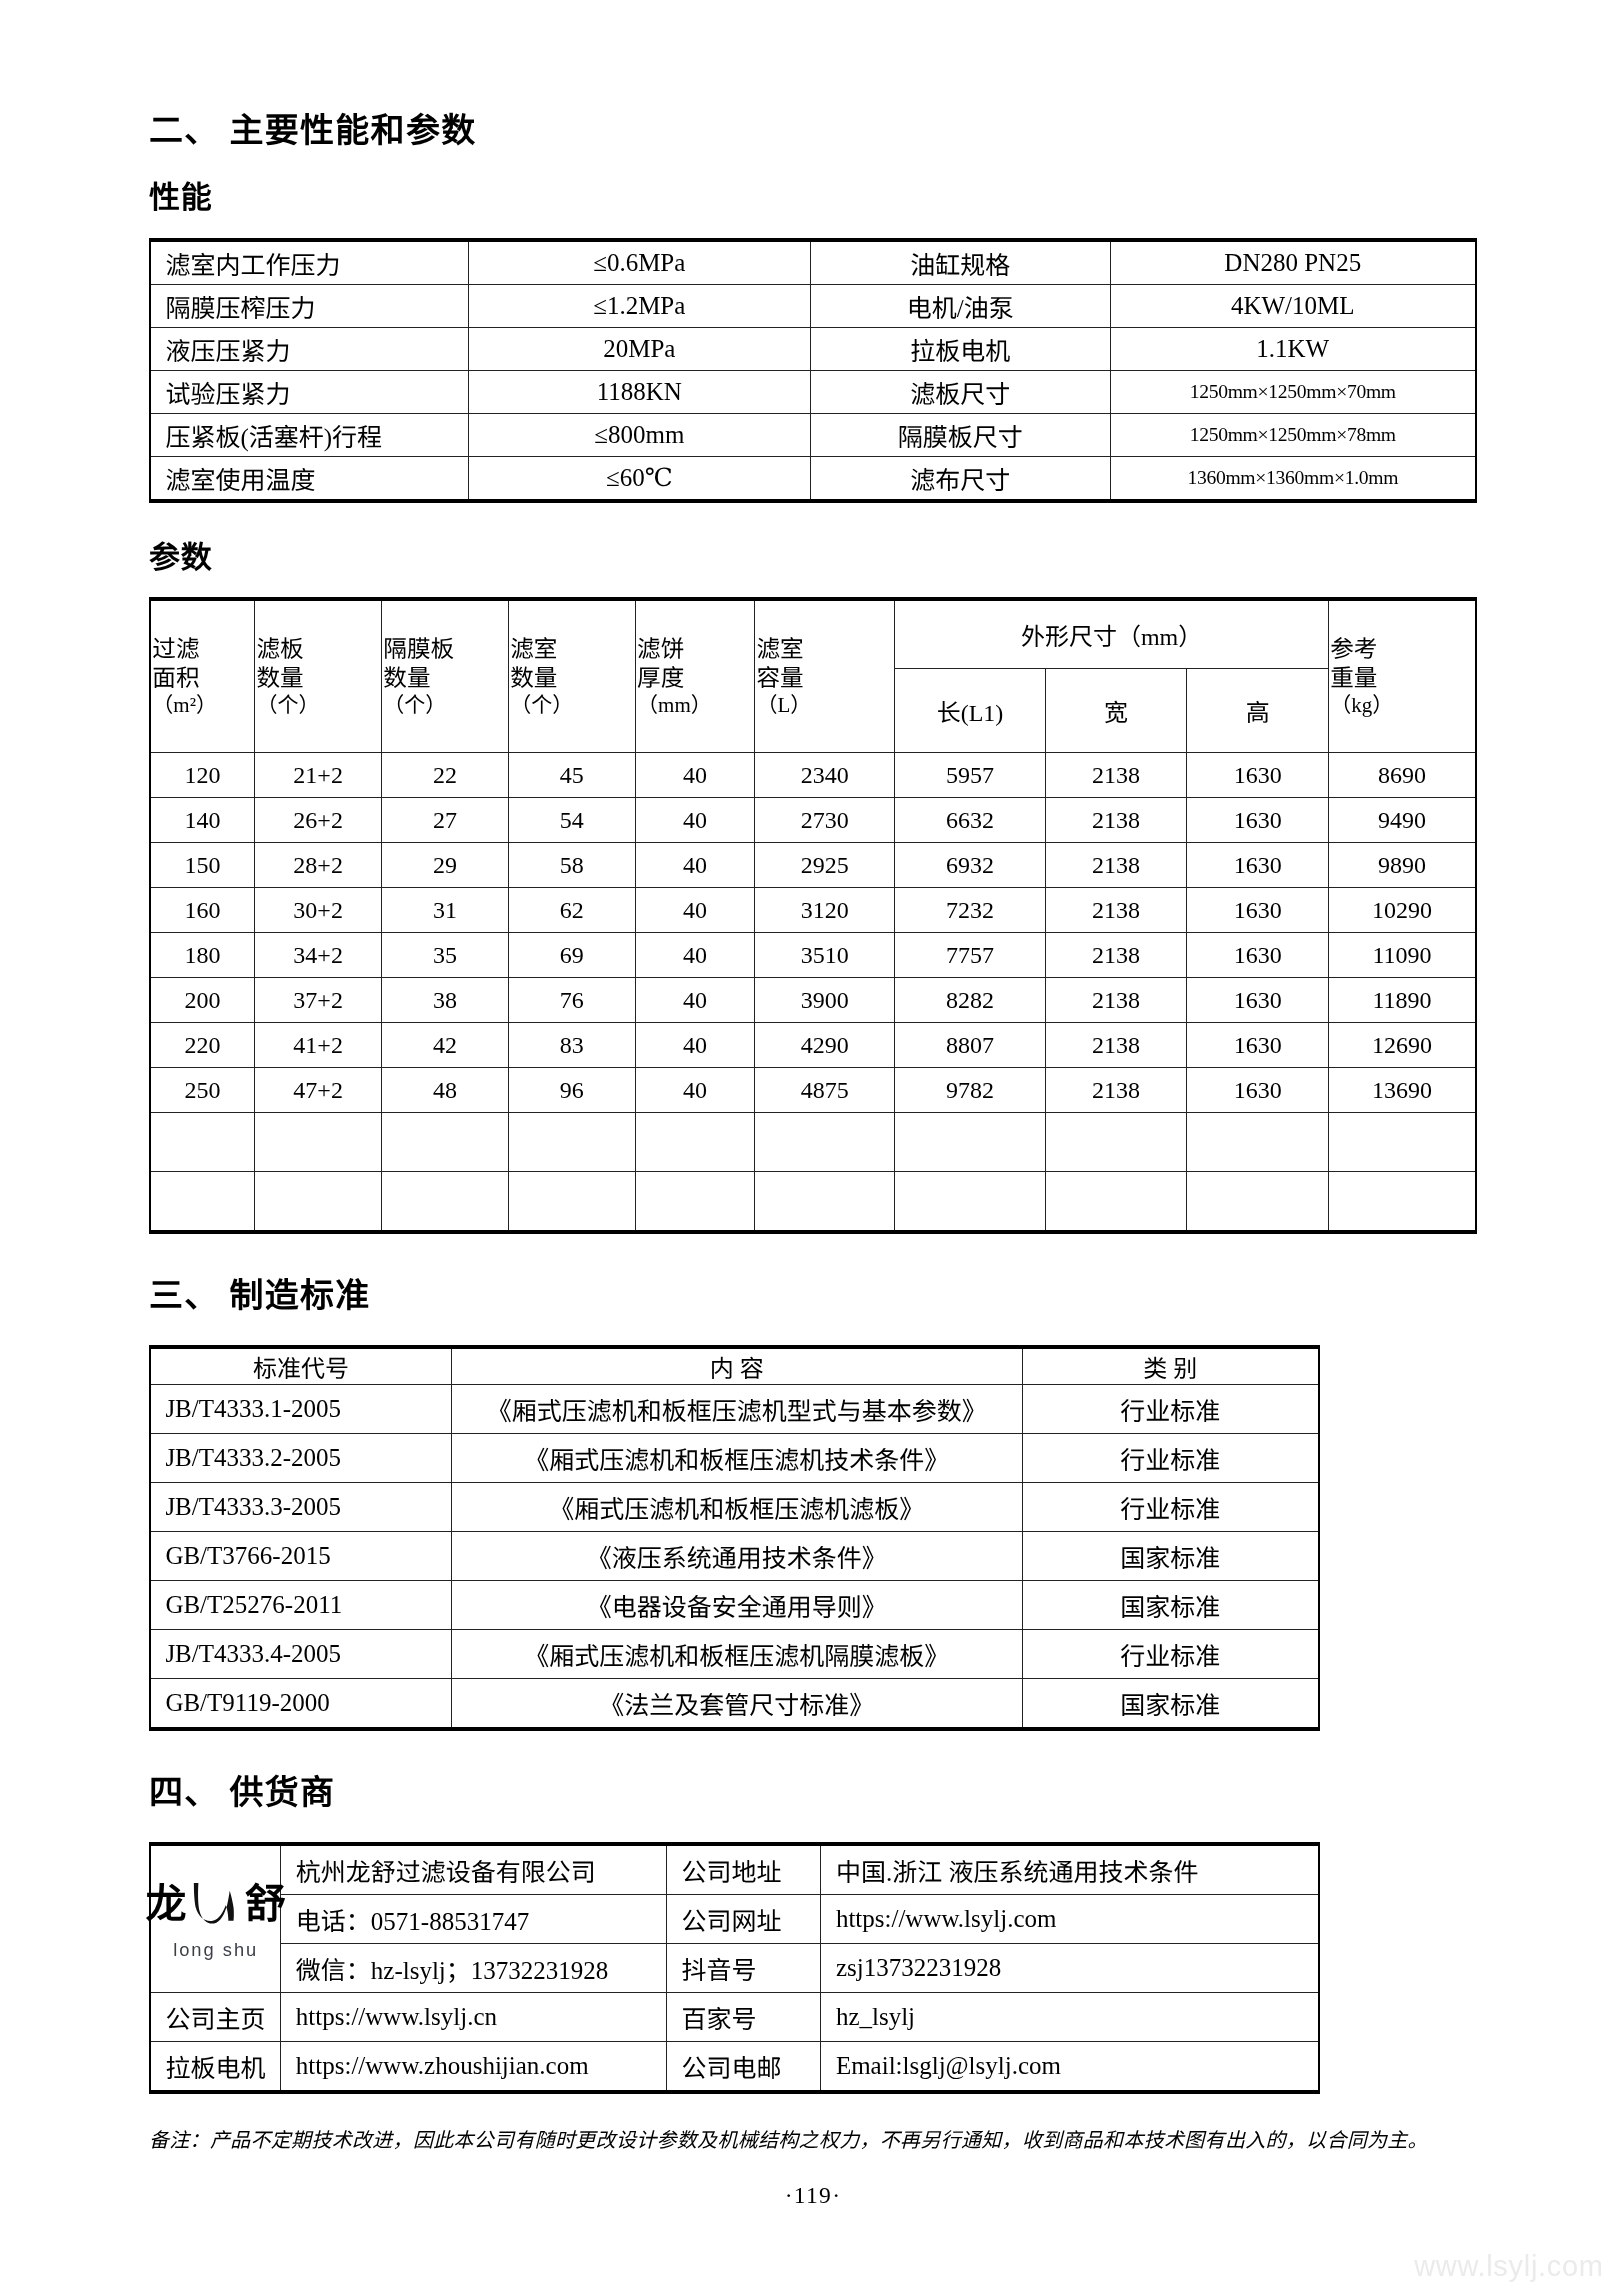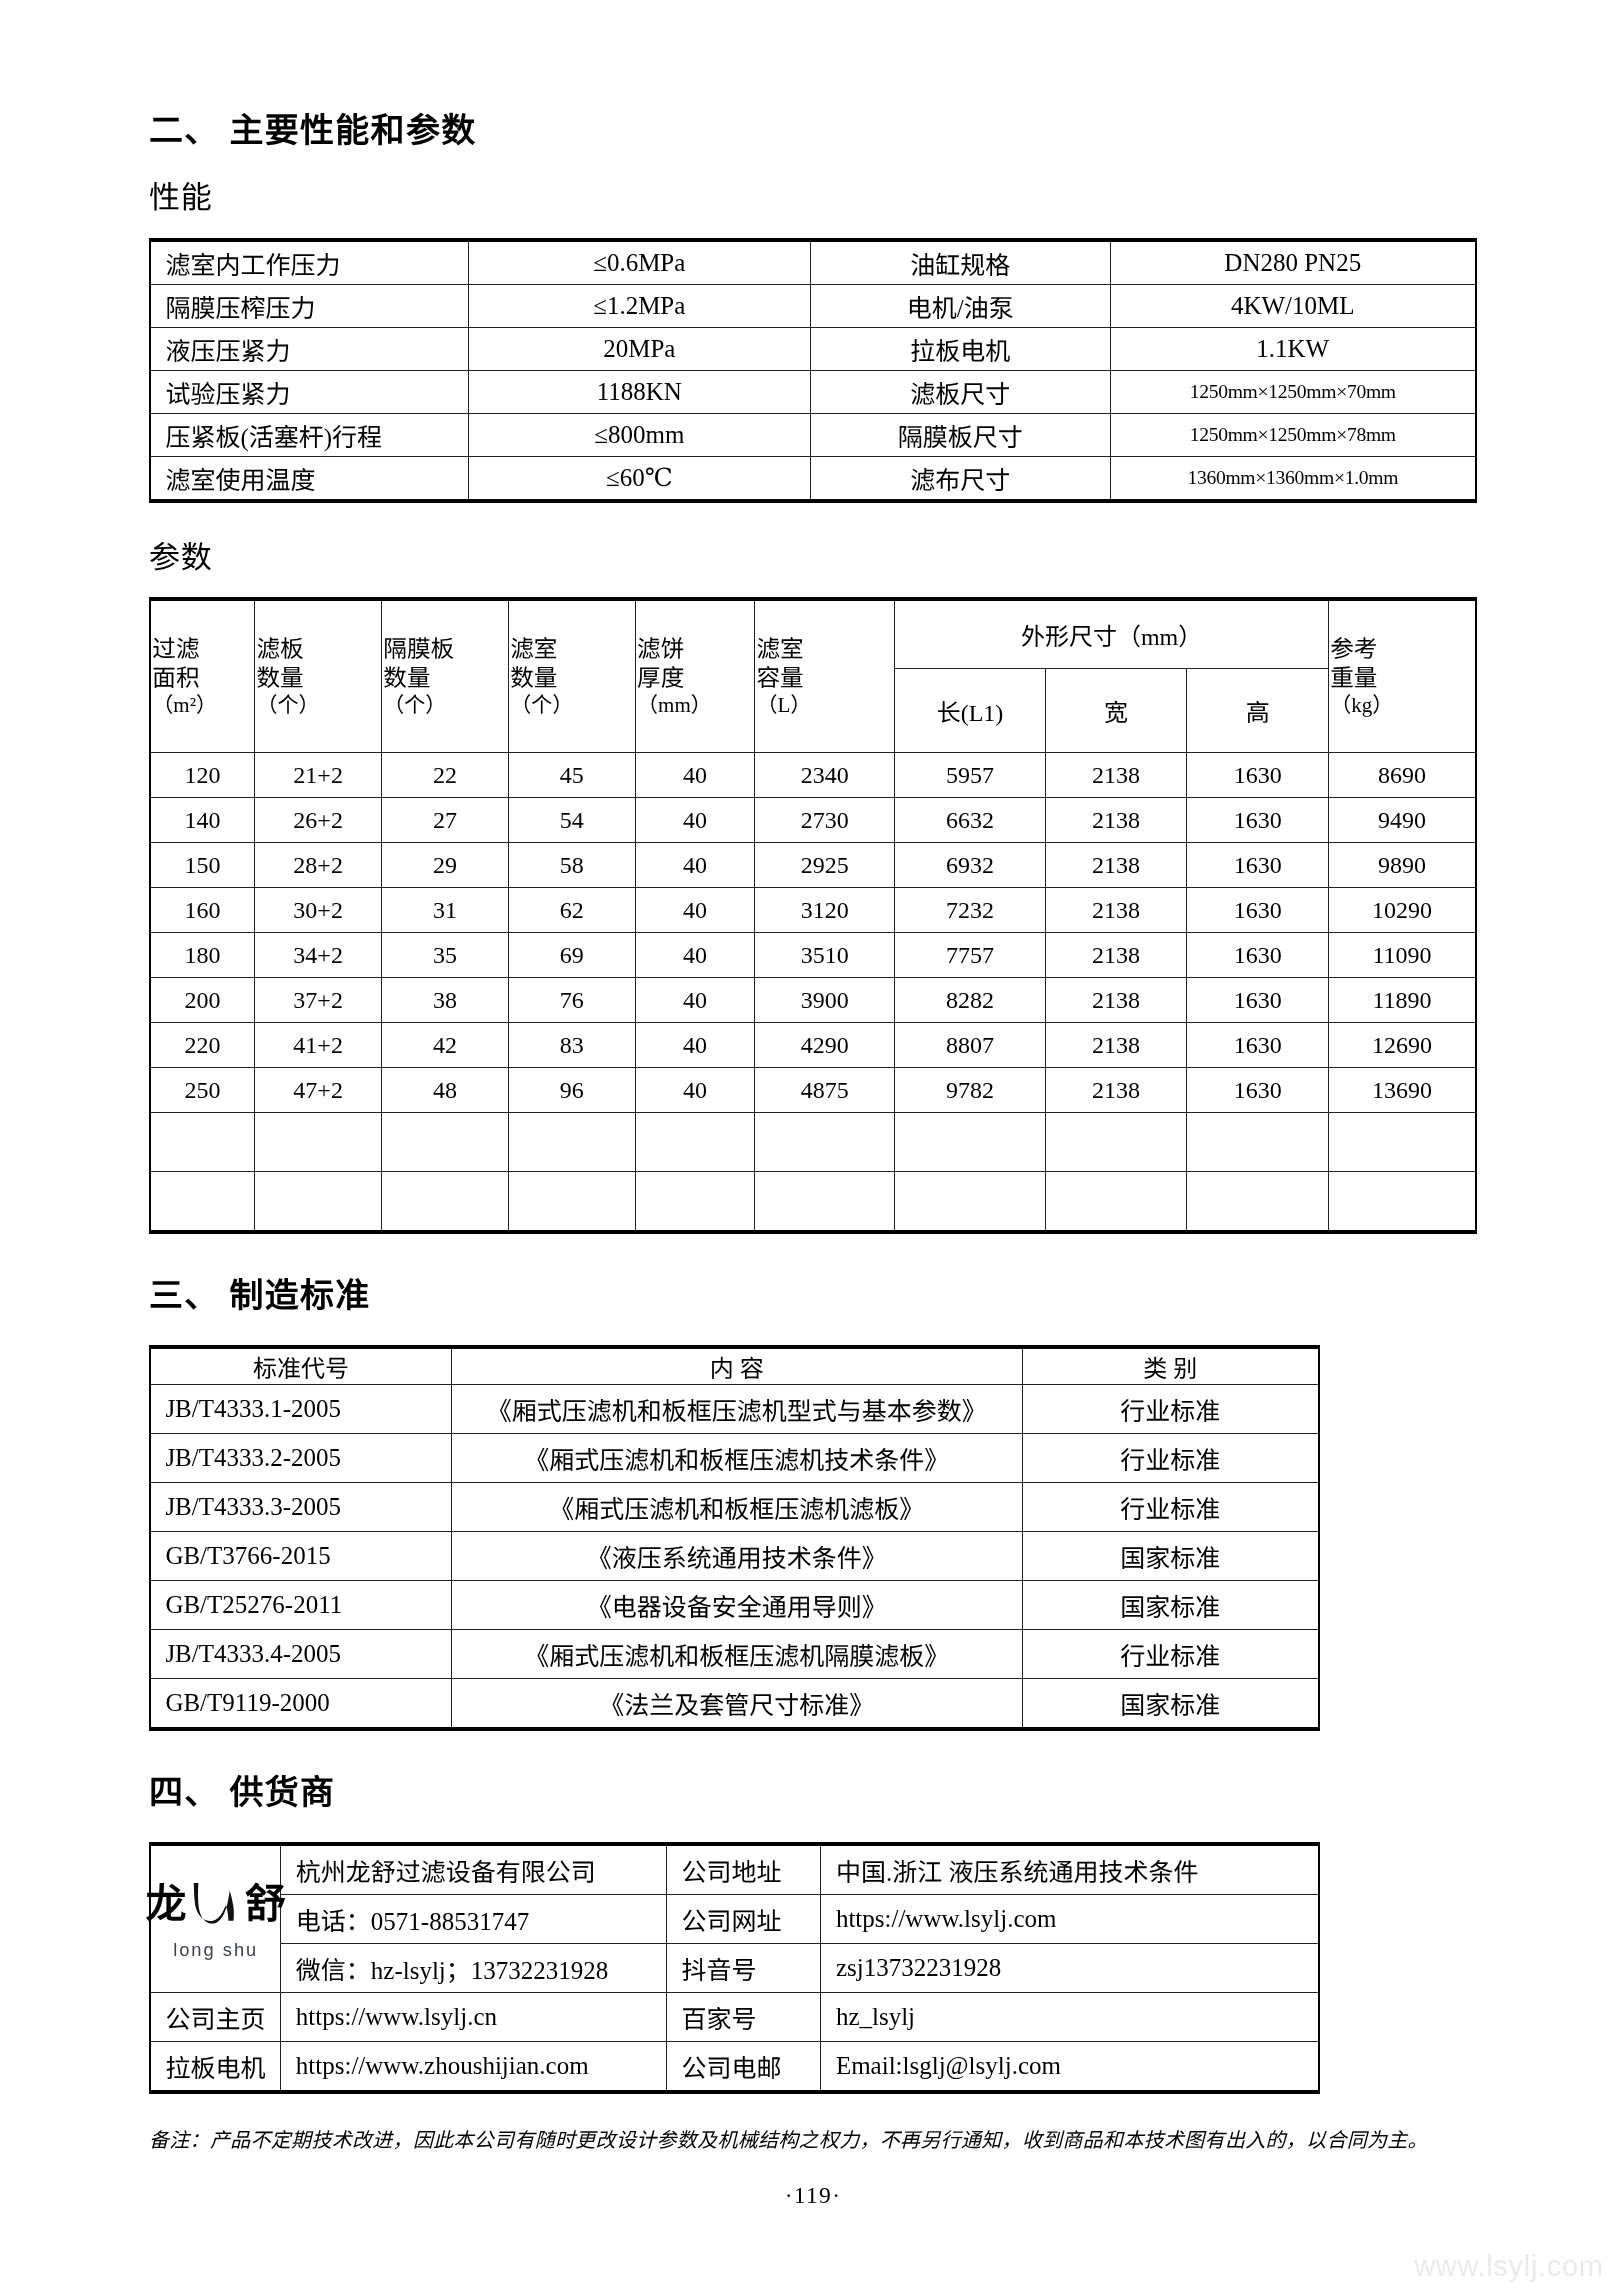--- a/index.html
+++ b/index.html
@@ -35,21 +35,21 @@
   h1.section-title {
     font-family: "Liberation Serif", "DejaVu Serif", serif;
     font-weight: bold;
     font-size: 34px;
     line-height: 1.15;
     margin: 0 0 0 0;
     letter-spacing: 1.3px;
   }
   h2.sub-title {
     font-family: "Liberation Serif", "DejaVu Serif", serif;
-    font-weight: normal;
+    font-weight: bold;
     font-size: 31px;
     line-height: 1.15;
     margin: 0;
     letter-spacing: 0.7px;
   }
   .sp-46 { height: 30px; }
   .sp-34 { height: 22px; }
   .sp-56 { height: 37px; }
   .sp-64 { height: 42px; }
 

